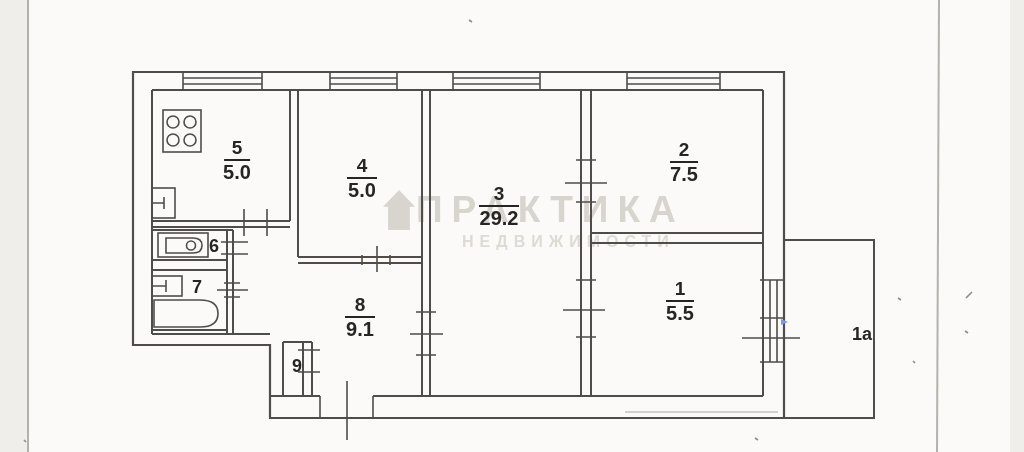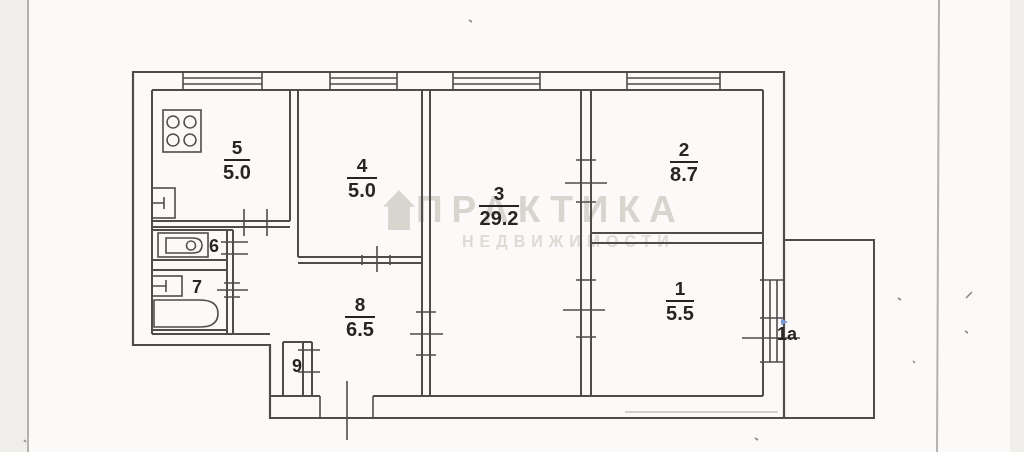--- a/index.html
+++ b/index.html
@@ -185,38 +185,38 @@
     <div class="area">5.0</div>
   </div>
   <div class="rl" style="left:499px;top:184px">
     <div class="num">3</div>
     <div class="bar" style="width:40px"></div>
     <div class="area">29.2</div>
   </div>
   <div class="rl" style="left:684px;top:140px">
     <div class="num">2</div>
     <div class="bar" style="width:28px"></div>
-    <div class="area">8.7</div>
+    <div class="area">7.5</div>
   </div>
   <div class="rl" style="left:360px;top:295px">
     <div class="num">8</div>
     <div class="bar" style="width:30px"></div>
-    <div class="area">6.5</div>
+    <div class="area">9.1</div>
   </div>
   <div class="rl" style="left:680px;top:279px">
     <div class="num">1</div>
     <div class="bar" style="width:28px"></div>
     <div class="area">5.5</div>
   </div>
   <div class="rl single" style="left:214px;top:237px">
     <div class="num">6</div>
   </div>
   <div class="rl single" style="left:197px;top:278px">
     <div class="num">7</div>
   </div>
   <div class="rl single" style="left:297px;top:357px">
     <div class="num">9</div>
   </div>
-  <div class="rl single" style="left:787px;top:325px">
+  <div class="rl single" style="left:862px;top:325px">
     <div class="num">1а</div>
   </div>
 
 </div>
 
 </body></html>

